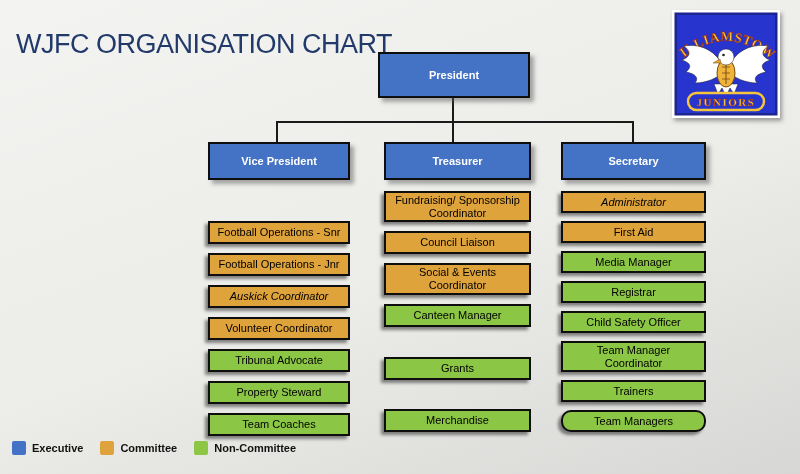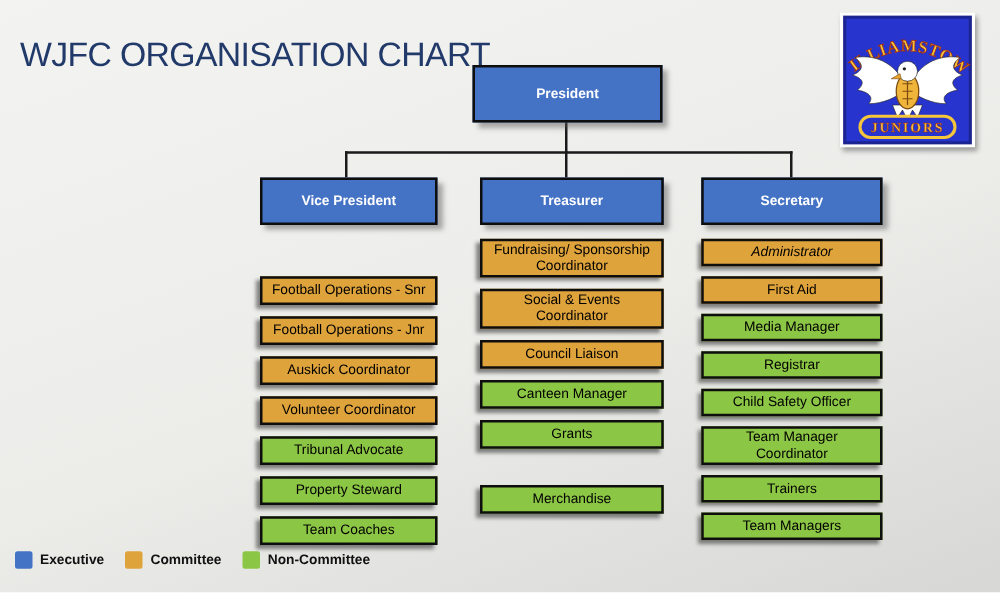--- a/index.html
+++ b/index.html
@@ -88,51 +88,51 @@
 
   <div class="node exec-box president" style="background-color: rgb(68, 114, 196);">
     <span>President</span>
   </div>
 
   <div class="column col-0">
     <div class="node exec-box head" style="background-color: rgb(68, 114, 196);">Vice President</div>
     <div class="children">
         <div class="node child" style="background-color: rgb(223, 163, 60);">Football Operations - Snr</div>
         <div class="node child" style="background-color: rgb(223, 163, 60);">Football Operations - Jnr</div>
-        <div class="node child" style="background-color: rgb(223, 163, 60);">Auskick Coordinator</div>
+        <div class="node child" style="background-color: rgb(223, 163, 60); font-style: italic;">Auskick Coordinator</div>
         <div class="node child" style="background-color: rgb(223, 163, 60);">Volunteer Coordinator</div>
         <div class="node child" style="background-color: rgb(140, 198, 69);">Tribunal Advocate</div>
         <div class="node child" style="background-color: rgb(140, 198, 69);">Property Steward</div>
         <div class="node child" style="background-color: rgb(140, 198, 69);">Team Coaches</div>
       </div>
   </div>
 
   <div class="column col-1">
     <div class="node exec-box head" style="background-color: rgb(68, 114, 196);">Treasurer</div>
     <div class="children">
         <div class="node child" style="background-color: rgb(223, 163, 60);">Fundraising/ Sponsorship Coordinator</div>
+        <div class="node child" style="background-color: rgb(223, 163, 60);">Council Liaison</div>
         <div class="node child" style="background-color: rgb(223, 163, 60);">Social &amp; Events Coordinator</div>
-        <div class="node child" style="background-color: rgb(223, 163, 60);">Council Liaison</div>
         <div class="node child" style="background-color: rgb(140, 198, 69);">Canteen Manager</div>
-        <div class="node child" style="background-color: rgb(140, 198, 69);">Grants</div>
+        <div class="node child" style="background-color: rgb(140, 198, 69); margin-top: 21px;">Grants</div>
         <div class="node child" style="background-color: rgb(140, 198, 69); margin-top: 20px;">Merchandise</div>
       </div>
   </div>
 
   <div class="column col-2">
     <div class="node exec-box head" style="background-color: rgb(68, 114, 196);">Secretary</div>
     <div class="children">
         <div class="node child" style="background-color: rgb(223, 163, 60); font-style: italic;">Administrator</div>
         <div class="node child" style="background-color: rgb(223, 163, 60);">First Aid</div>
         <div class="node child" style="background-color: rgb(140, 198, 69);">Media Manager</div>
         <div class="node child" style="background-color: rgb(140, 198, 69);">Registrar</div>
         <div class="node child" style="background-color: rgb(140, 198, 69);">Child Safety Officer</div>
         <div class="node child" style="background-color: rgb(140, 198, 69);">Team Manager Coordinator</div>
         <div class="node child" style="background-color: rgb(140, 198, 69);">Trainers</div>
-        <div class="node child" style="background-color: rgb(140, 198, 69);">Team Managers</div>
+        <div class="node child" style="background-color: rgb(140, 198, 69); border-radius: 10px;">Team Managers</div>
       </div>
   </div>
 
   <div class="legend">
     <div class="legend-item">
       <span class="swatch" style="background-color: rgb(68, 114, 196);"></span>
       <span class="legend-label">Executive</span>
     </div>
     <div class="legend-item">
       <span class="swatch" style="background-color: rgb(223, 163, 60);"></span>

